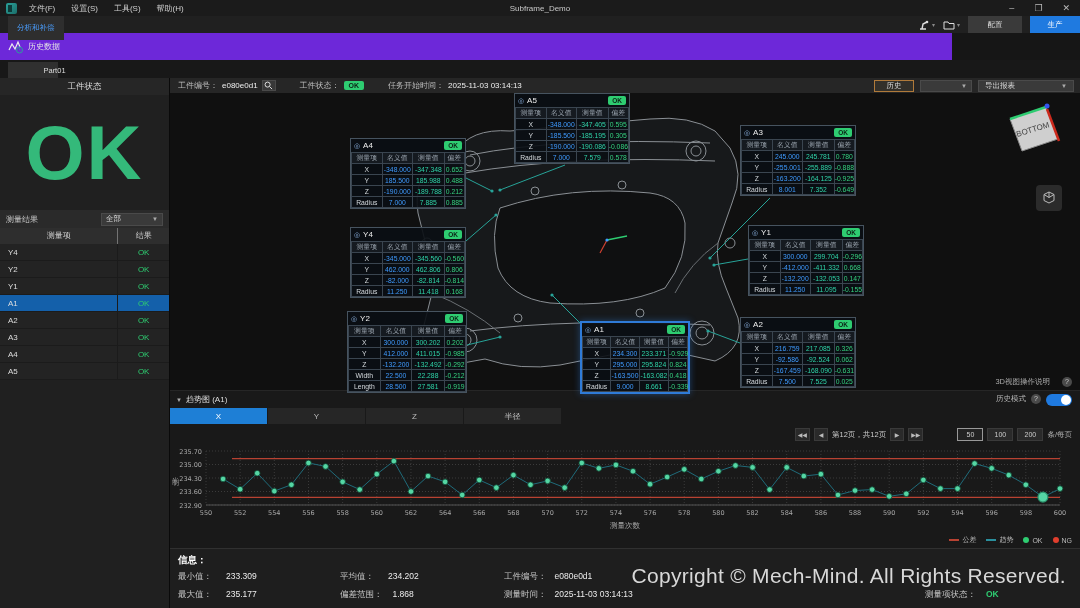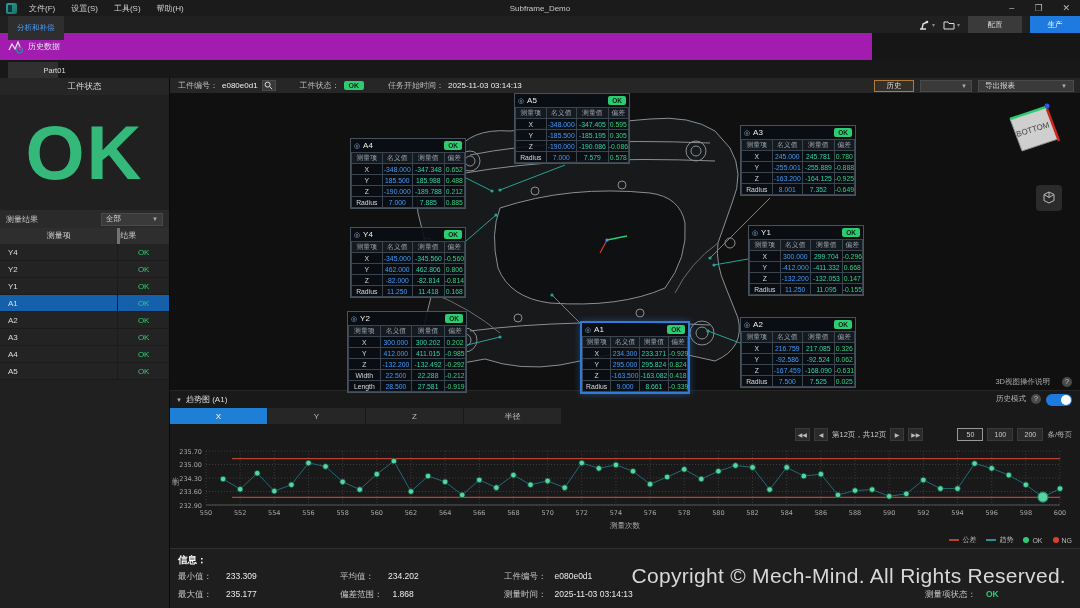--- a/index.html
+++ b/index.html
@@ -19,37 +19,37 @@
   
   .tabrow { position:absolute; left:0; top:16px; width:1080px; height:17px; background:#202020; display:flex; align-items:stretch; z-index:19; }
   .main-tab { margin-left:8px; padding:12px 9px; background:#2e2e2e; color:#4a9eff; font-size:7.5px; display:flex; align-items:center; }
   .tabrow-right { position:absolute; right:0; top:0; height:17px; display:flex; align-items:center; gap:8px; }
   .mini-ico { display:flex; align-items:center; gap:2px; color:#ddd; }
   .mini-ico .car { font-size:6px; color:#888; }
   .btn-cfg { width:54px; height:17px; background:#3a3a3a; color:#ddd; font-size:7.5px; display:flex; align-items:center; justify-content:center; }
   .btn-prod { width:50px; height:17px; background:#1f7ae0; color:#fff; font-size:7.5px; display:flex; align-items:center; justify-content:center; }
 
   
-  .toolbar { position:absolute; left:0; top:33px; width:872px; height:27px; background:#a21caf; display:flex; align-items:center; z-index:18; }
+  .toolbar { position:absolute; left:0; top:33px; width:952px; height:27px; background:#6d28d9; display:flex; align-items:center; z-index:18; }
   .tool-hist { display:flex; align-items:center; gap:4px; margin-left:8px; font-size:8px; color:#e5e5e5; }
 
   
   .partrow { position:absolute; left:0; top:60px; width:1080px; height:18px; background:#181818; z-index:18; }
   .part-tab { position:absolute; left:8px; top:2px; width:50px; height:16px; background:#303030; color:#ddd; font-size:7.5px; display:flex; align-items:center; justify-content:center;padding-left:43px; }
 
   
   .sidebar { position:absolute; left:0; top:78px; width:170px; height:530px; background:#202020; border-right:1px solid #0a0a0a; z-index:10; }
   .side-status-title { height:17px; display:flex; align-items:center; justify-content:center; font-size:8.5px; color:#ddd; background:#262626; }
   .big-ok { height:115px; display:flex; align-items:center; justify-content:center; font-size:76px; font-weight:bold; color:#34b97a; letter-spacing:2px; }
   .side-filter { height:18px; background:#2a2a2a; display:flex; align-items:center; justify-content:space-between; padding:0 6px; font-size:8px; }
   .side-dd { width:62px; height:13px; background:#3a3a3a; border:1px solid #4a4a4a; display:flex; align-items:center; justify-content:space-between; padding:0 4px; font-size:7.5px; color:#ddd; }
   .side-dd .car{ font-size:6px; color:#aaa; }
   .side-thead { height:16px; background:#2e2e2e; display:flex; font-size:8px; color:#cfcfcf; }
   .side-thead span:first-child { width:118px; text-align:center; line-height:16px; }
-  .side-thead span:last-child { width:52px; text-align:left; line-height:16px; border-left:3px solid #737373; }
+  .side-thead span:last-child { width:52px; text-align:center; line-height:16px; border-left:1px solid #737373; }
   .side-row { height:17px; display:flex; font-size:8px; background:#232323; border-bottom:1px solid #1b1b1b; cursor:pointer; }
   .side-row .c-item { width:118px; padding-left:8px; line-height:17px; color:#ddd; }
   .side-row .c-res { width:52px; text-align:center; line-height:17px; border-left:1px solid #1b1b1b; }
   .side-row .ok { color:#2ecc71; }
   .side-row.selected { background:#1460aa; }
 
   
   .main-header { position:absolute; left:170px; top:78px; width:910px; height:15px; background:#262626; display:flex; align-items:center; font-size:8px; color:#bbb; z-index:12; }
   .mh-label { margin-left:8px; }
   .mh-val { margin-left:4px; color:#eee; }

